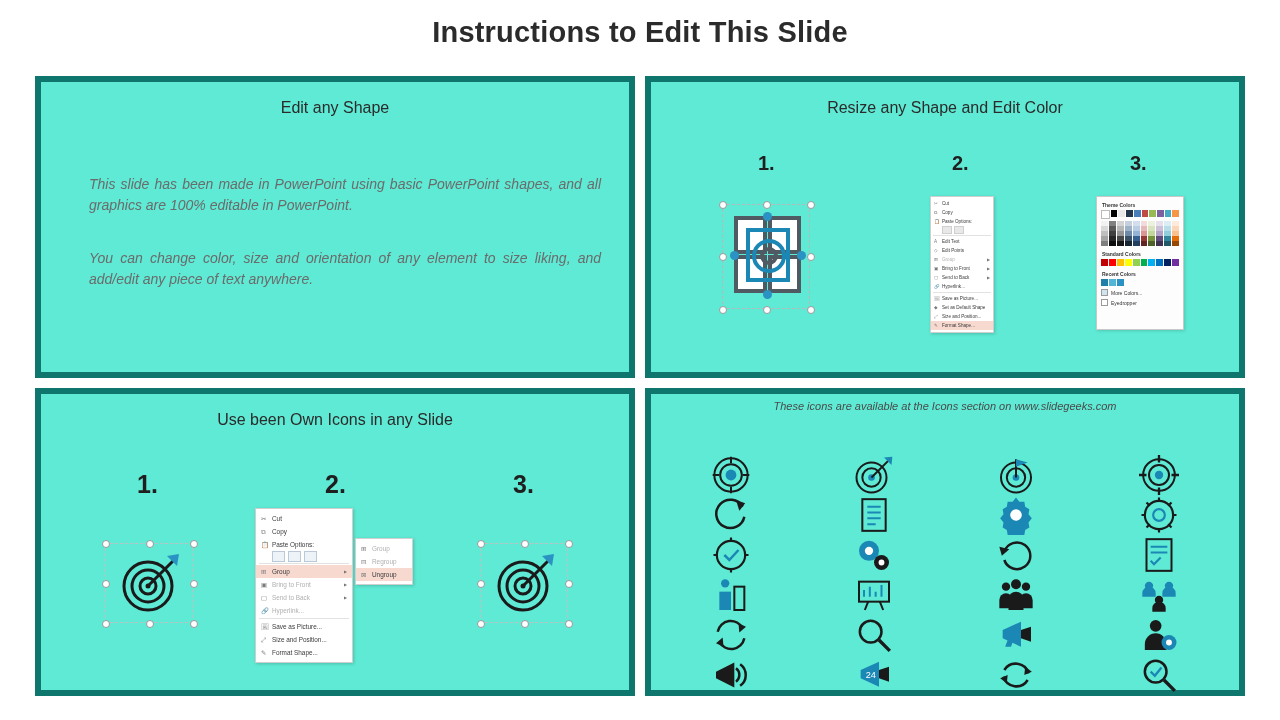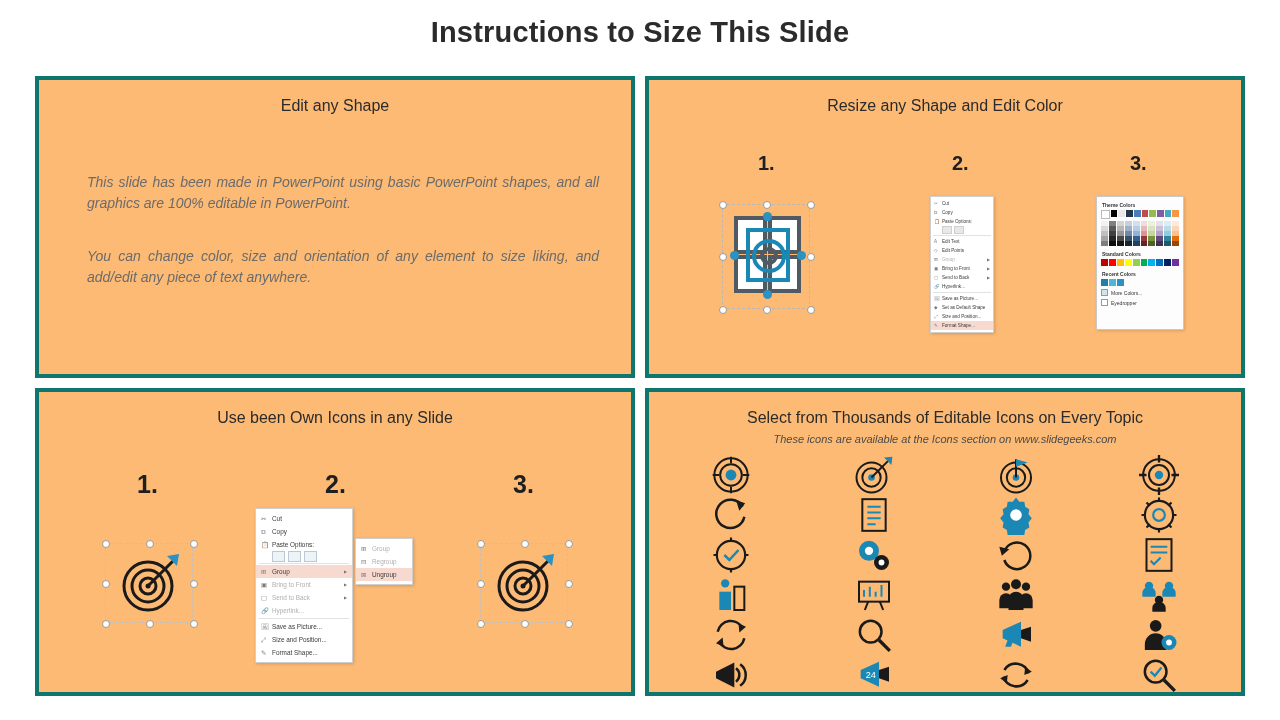--- a/index.html
+++ b/index.html
@@ -26,22 +26,22 @@
     left: 0;
     width: 1280px;
     text-align: center;
     font-size: 29px;
     font-weight: bold;
     color: #2b2b2b;
     letter-spacing: 0.2px;
   }
   .panel {
     position: absolute;
-    border: 4px solid #0f766e;
-    background: #fdba74;
+    border: 6px solid #0f766e;
+    background: #5eead4;
     box-sizing: border-box;
   }
   #panel-edit-shape { left: 35px; top: 76px; width: 600px; height: 302px; }
   #panel-resize { left: 645px; top: 76px; width: 600px; height: 302px; }
   #panel-own-icons { left: 35px; top: 388px; width: 600px; height: 308px; }
   #panel-select-icons { left: 645px; top: 388px; width: 600px; height: 308px; }
 
   .panel-title {
     text-align: center;
     font-size: 16px;
@@ -210,21 +210,21 @@
     align-items: center;
     justify-items: center;
   }
   .grid-icon { width: 40px; height: 40px; }
 </style>
 </head>
 <body>
 
 <div class="slide">
 
-  <div class="slide-title">Instructions to Size This Slide</div>
+  <div class="slide-title">Instructions to Edit This Slide</div>
 
   <div class="panel" id="panel-edit-shape">
     <div class="panel-title">Edit any Shape</div>
     <div class="body-text" id="body-text-1">This slide has been made in PowerPoint using basic PowerPoint shapes, and all graphics are 100% editable in PowerPoint.</div>
     <div class="body-text" id="body-text-2">You can change color, size and orientation of any element to size liking, and add/edit any piece of text anywhere.</div>
   </div>
 
   <div class="panel" id="panel-resize">
     <div class="panel-title">Resize any Shape and Edit Color</div>
   </div>
@@ -545,21 +545,20 @@
       <circle cx="29" cy="34" r="24" fill="none" stroke="#1a1a1a" stroke-width="3"></circle>
       <circle cx="29" cy="34" r="16" fill="none" stroke="#1a1a1a" stroke-width="3"></circle>
       <circle cx="29" cy="34" r="8" fill="none" stroke="#1a1a1a" stroke-width="3"></circle>
       <circle cx="29" cy="34" r="2.5" fill="#1a1a1a"></circle>
       <path d="M29 34 L54 9" stroke="#1a1a1a" stroke-width="3"></path>
       <path d="M48 4 L60 2 L58 14 Z" fill="#2a93c4"></path>
     </svg>
   </div>
 
   <div class="panel" id="panel-select-icons">
-    <div class="panel-title">Select from Thousands of Editable Icons on Every Topic</div>
     <div class="panel-subtitle">These icons are available at the Icons section on www.slidegeeks.com</div>
   </div>
 
   <div class="icon-grid">
 
     <svg class="grid-icon" viewBox="0 0 48 48">
       <circle cx="24" cy="24" r="20" fill="none" stroke="#1a1a1a" stroke-width="2.4"></circle>
       <circle cx="24" cy="24" r="13" fill="none" stroke="#1a1a1a" stroke-width="2.4"></circle>
       <circle cx="24" cy="24" r="6.5" fill="#1b87b5"></circle>
       <path d="M24 2 L24 10 M24 38 L24 46 M2 24 L10 24 M38 24 L46 24" stroke="#1a1a1a" stroke-width="2.4"></path>

